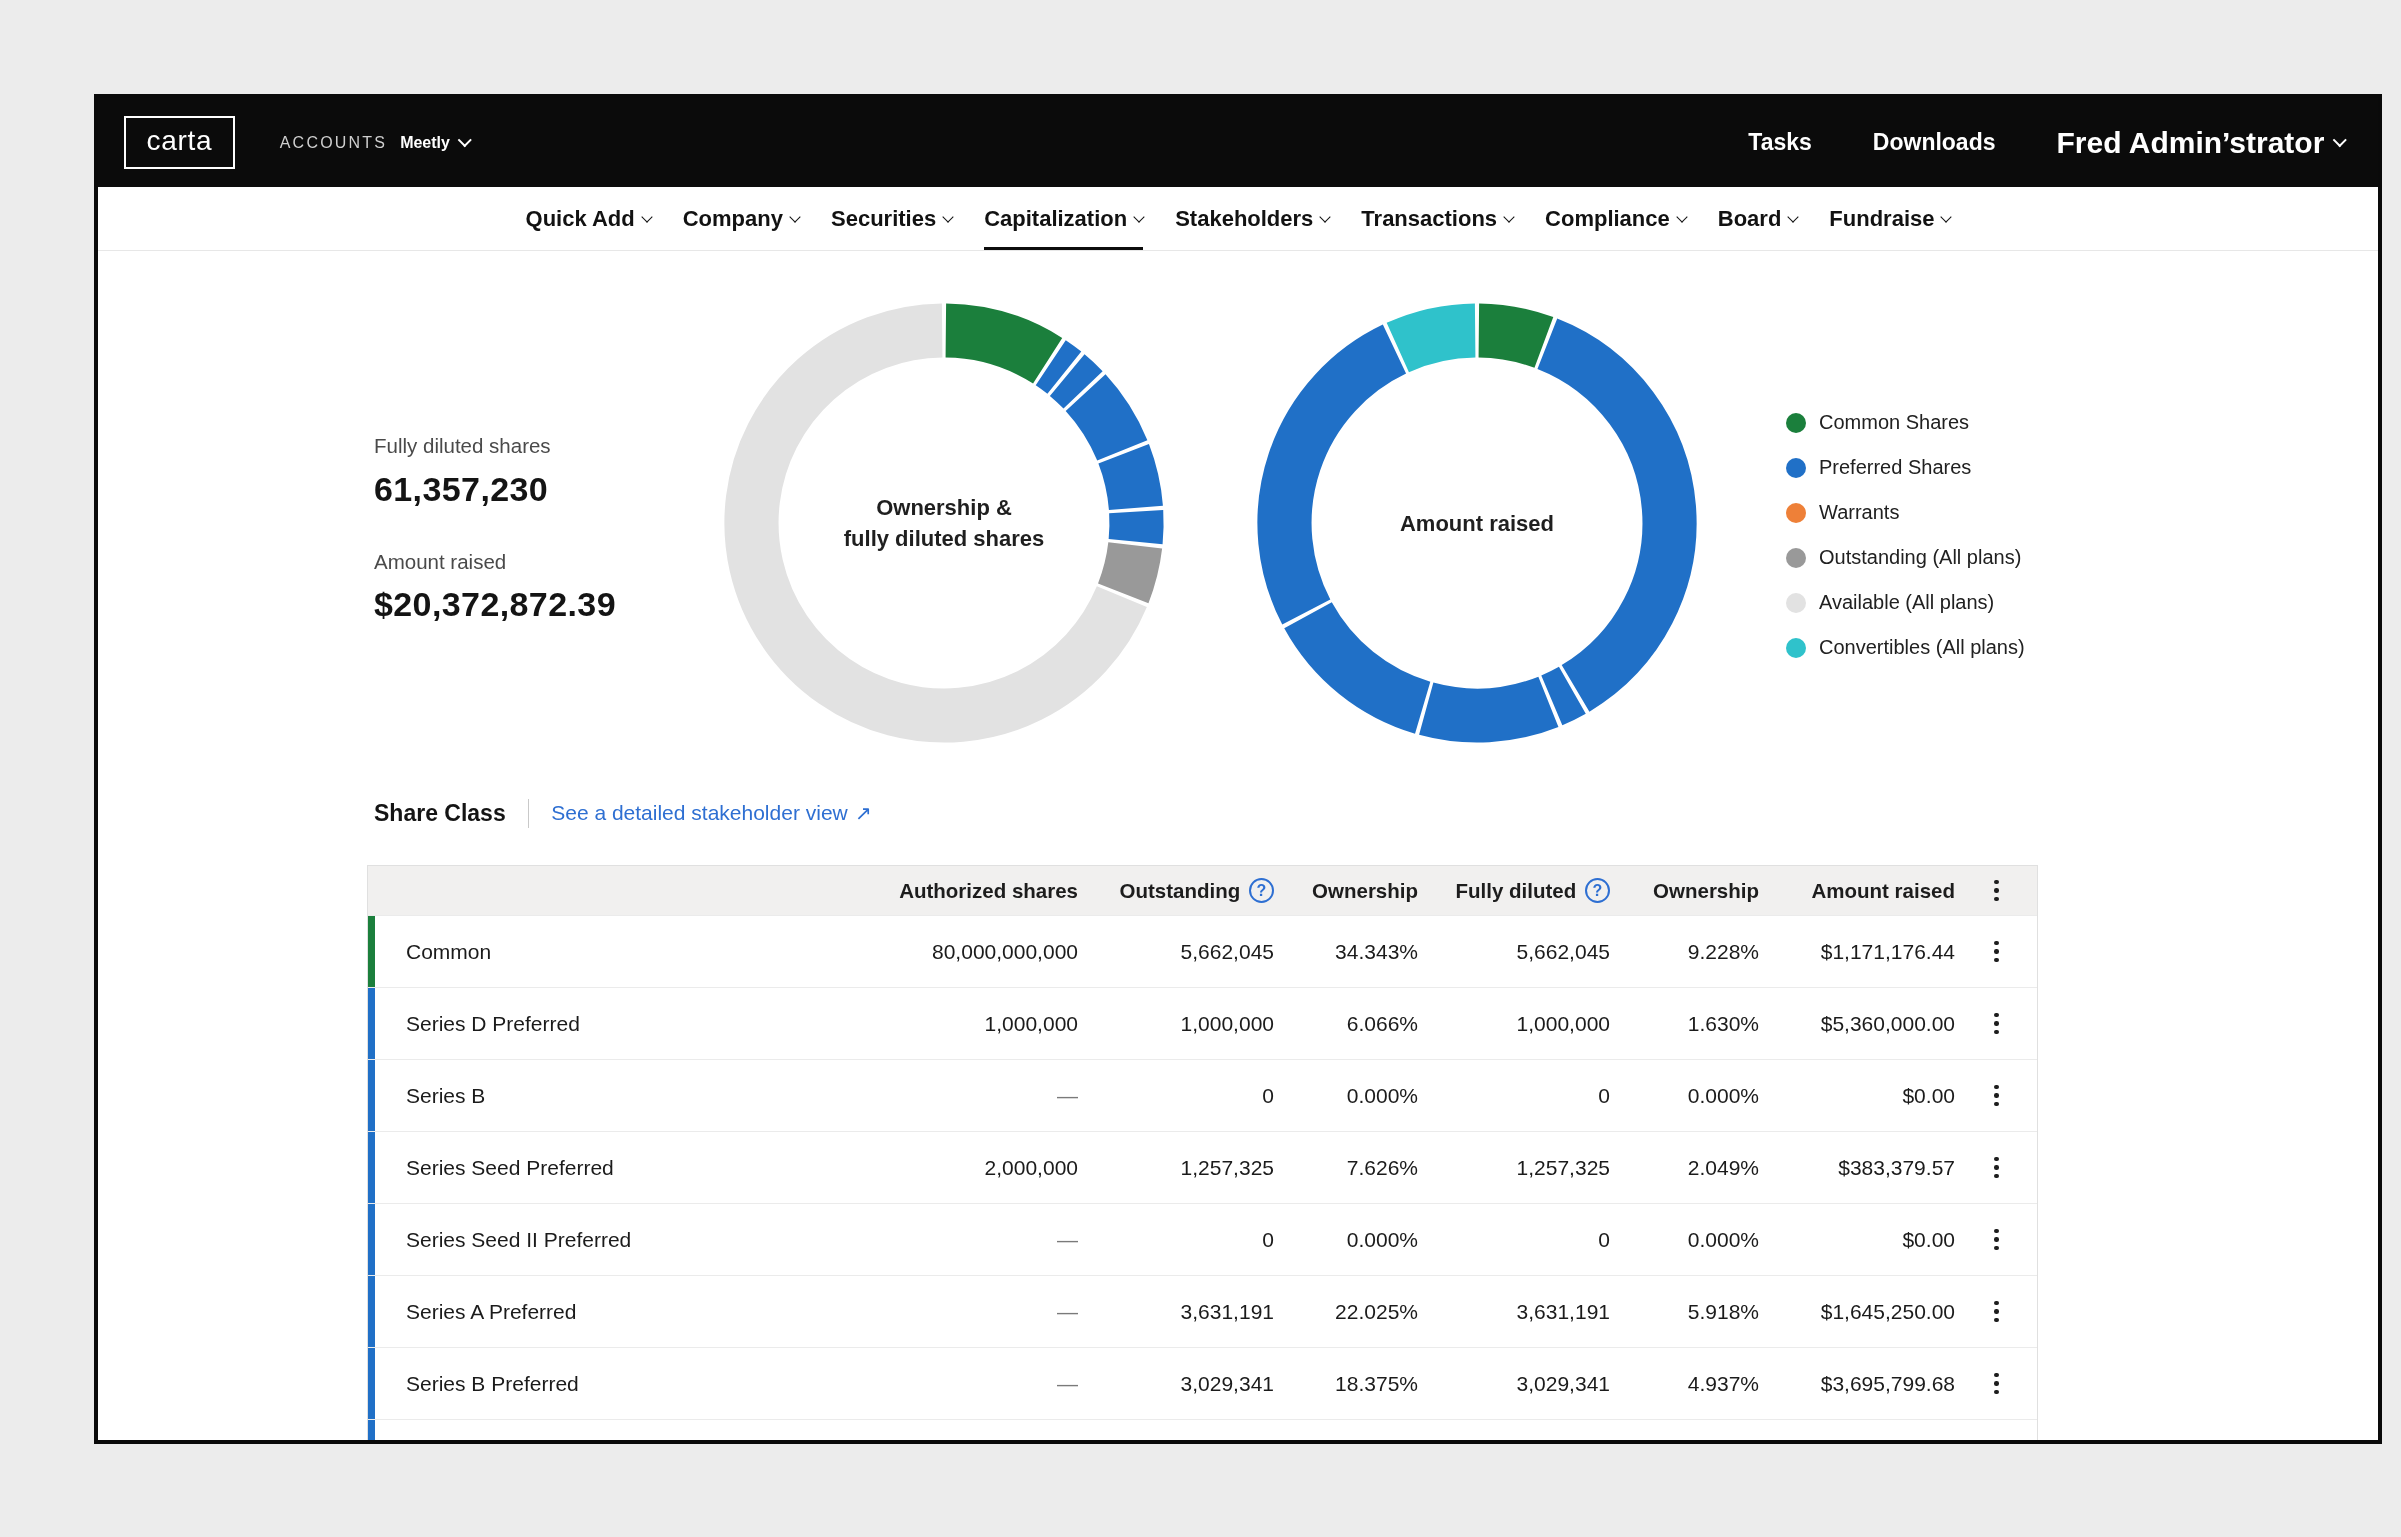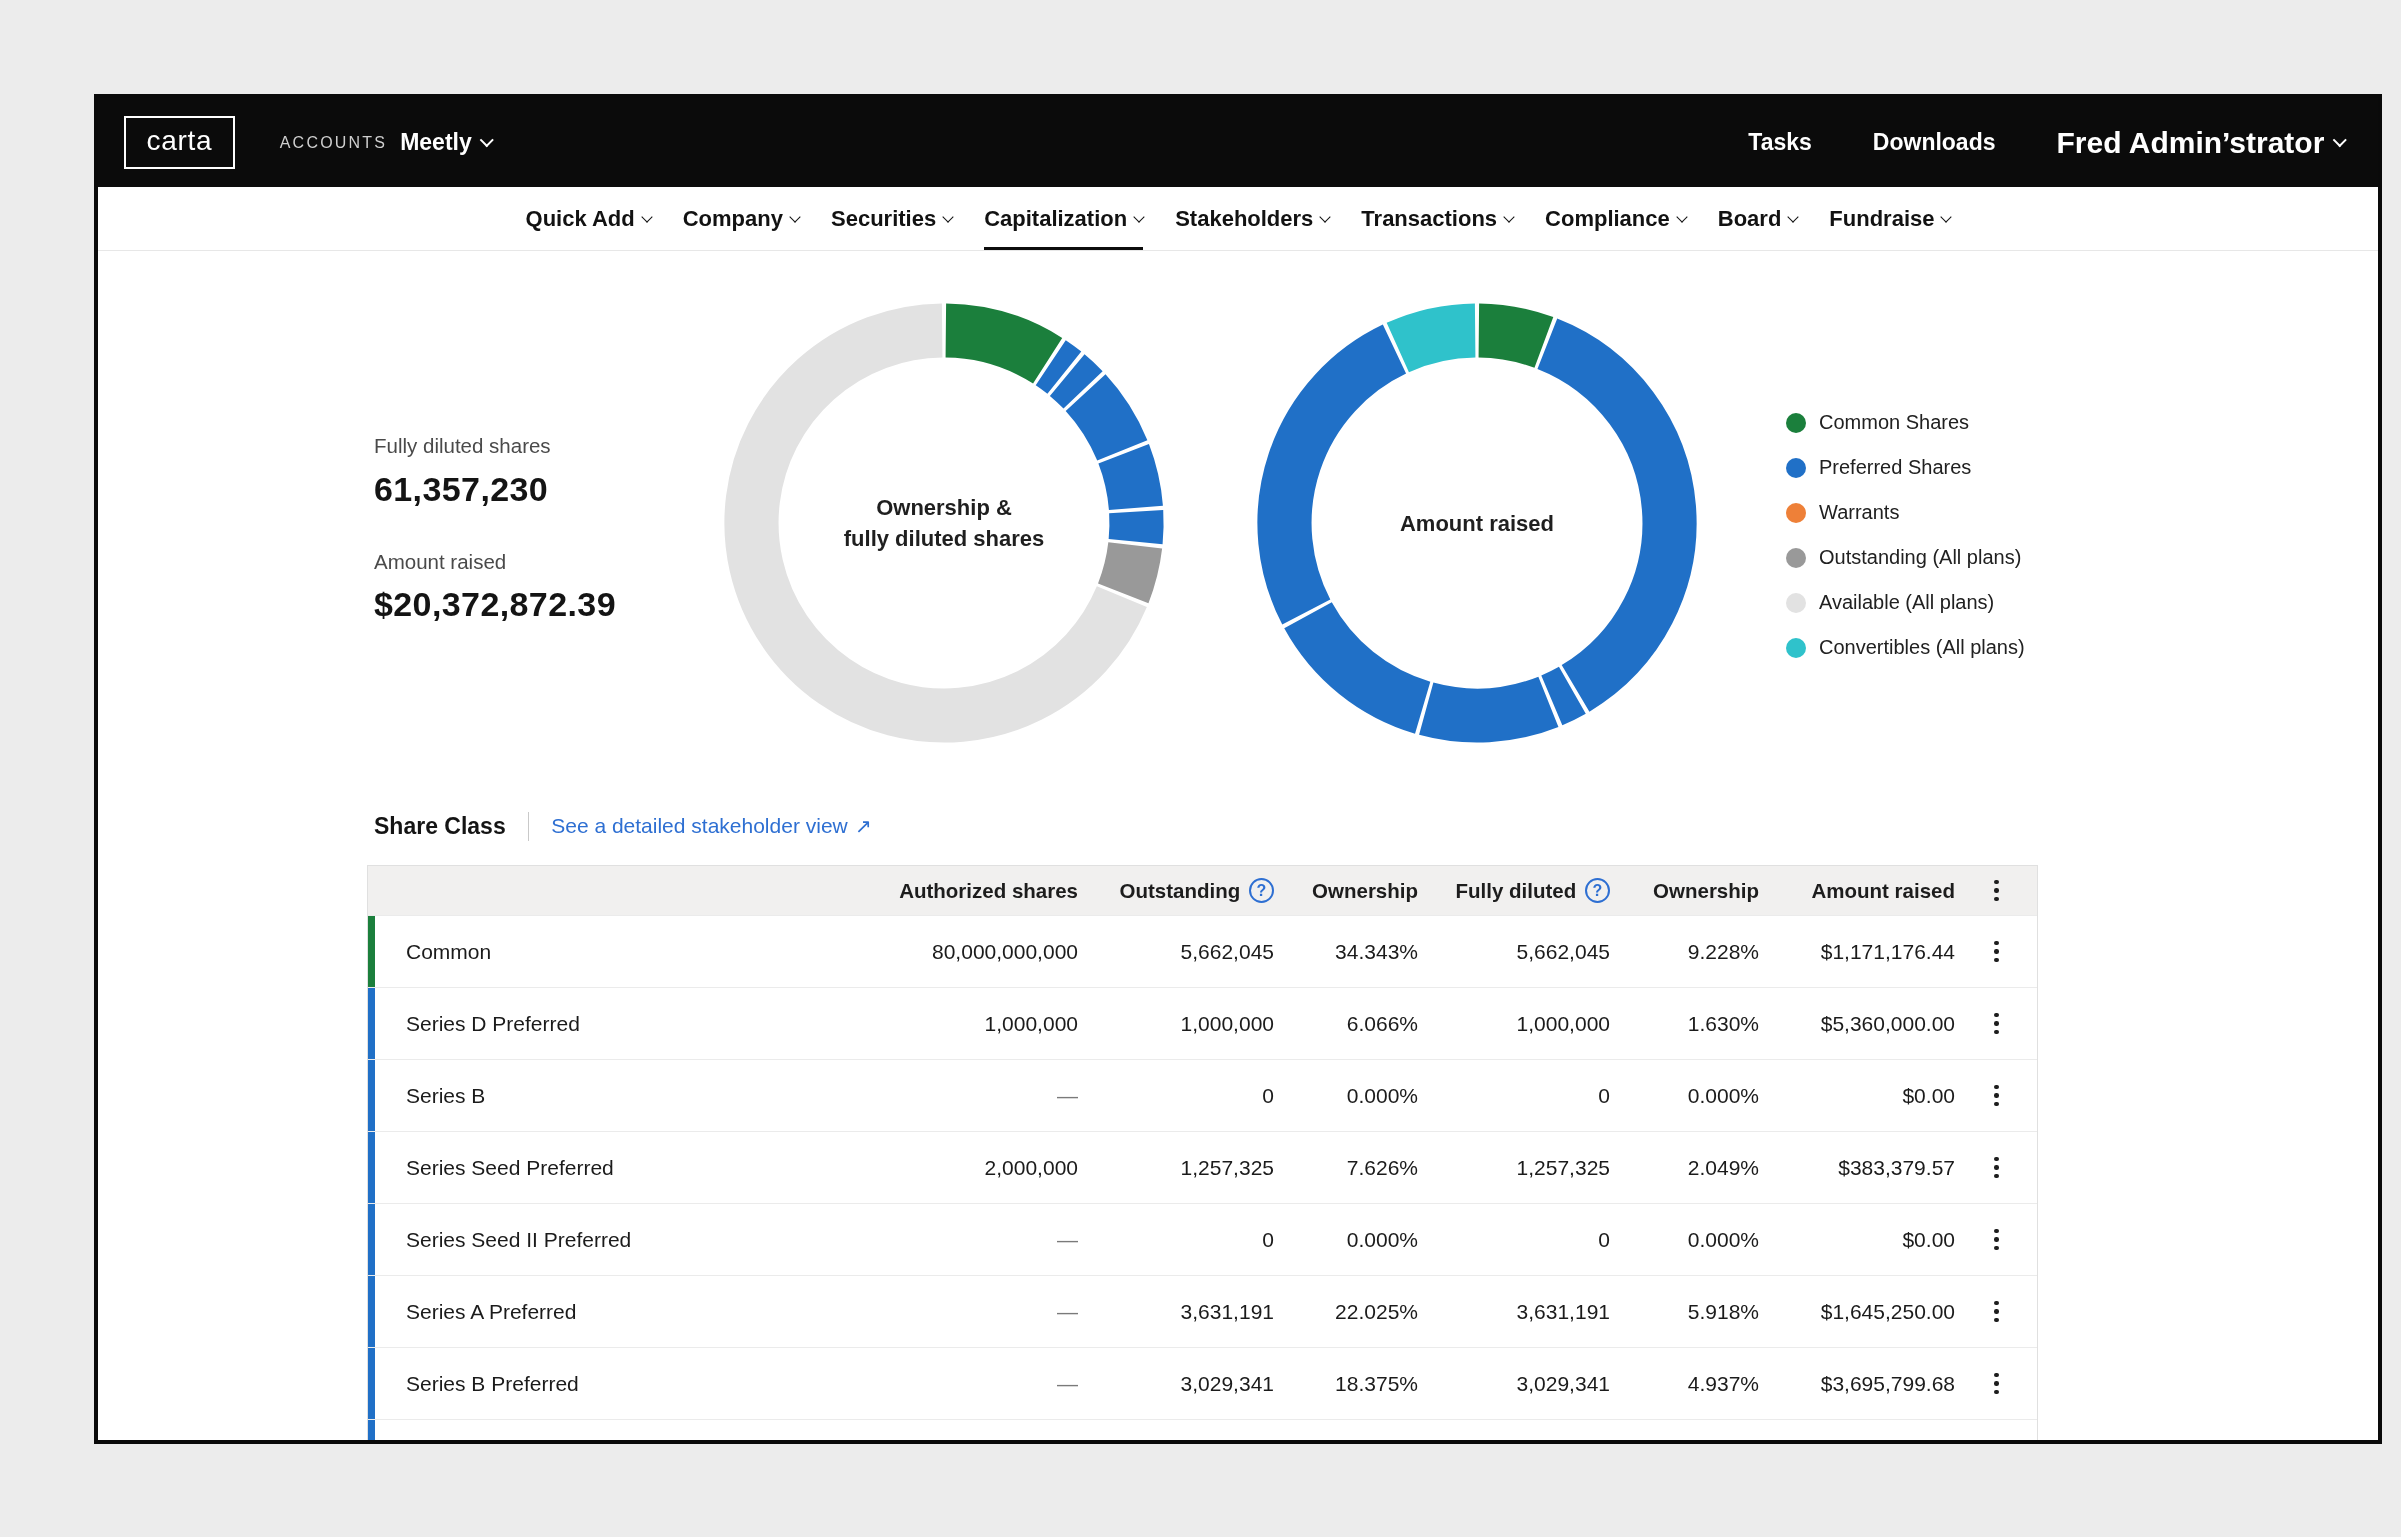--- a/index.html
+++ b/index.html
@@ -8,21 +8,21 @@
   .screen { position:relative; width:2401px; height:1537px; background:#ececec; }
 
   .window { position:absolute; left:94px; top:94px; width:2288px; height:1350px;
             background:#fff; border:4.4px solid #0a0a0a; overflow:hidden; }
 
   
   .topbar { height:89px; background:#0b0b0b; display:flex; align-items:center; padding:0 34px 0 26px; }
   .logo-box { border:2.9px solid #fff; color:#fff; font-size:28px; font-weight:500;
               letter-spacing:0.7px; padding:8.8px 20.5px 11.7px 20.5px; line-height:1; }
   .accounts-label { margin-left:45px; font-size:16px; letter-spacing:2.2px; color:#cfcfcf; }
-  .account-switcher { margin-left:13px; font-size:23px; font-weight:600; color:#fff;
+  .account-switcher { margin-left:13px; font-size:16px; font-weight:600; color:#fff;
                       display:flex; align-items:center; cursor:pointer; }
   .topbar-spacer { flex:1; }
   .top-link { margin-left:61px; font-size:23px; font-weight:600; color:#fff; cursor:pointer; }
   .user-menu { margin-left:61px; font-size:30px; font-weight:600; color:#fff;
                display:flex; align-items:center; cursor:pointer; }
 
   .chev { display:inline-block; width:9.5px; height:9.5px;
           border-right:2.2px solid currentColor; border-bottom:2.2px solid currentColor;
           transform:rotate(45deg); margin-left:10.2px; margin-top:-5.8px; }
 
@@ -49,21 +49,21 @@
   .donut-center { position:absolute; inset:0; display:flex; flex-direction:column;
                   justify-content:center; align-items:center; text-align:center;
                   font-size:22px; font-weight:600; color:#1f1f1f; line-height:31px; }
 
   .legend { position:absolute; left:1688px; top:149px; }
   .legend-item { display:flex; align-items:center; height:45px; }
   .legend-dot { width:20px; height:20px; border-radius:50%; margin-right:13px; flex:none; }
   .legend-label { font-size:20px; color:#212121; }
 
   
-  .share-class-bar { position:absolute; left:276px; top:556px; display:flex; align-items:center; height:38px; }
+  .share-class-bar { position:absolute; left:276px; top:543px; display:flex; align-items:center; height:38px; }
   .share-class-title { font-size:23px; font-weight:700; color:#141414; }
   .vdivider { width:1.5px; height:29px; background:#c9c9c9; margin:0 22px; }
   .stakeholder-link { font-size:21px; font-weight:500; color:#2e6fd2; cursor:pointer;
                       display:flex; align-items:center; }
   .link-arrow { font-size:20px; margin-left:7.3px; }
 
   
   .cap-table { position:absolute; left:269px; top:614px; width:1671px;
                border:0.7px solid #e0e0e0; border-bottom:none; background:#1d4ed8; }
   .trow { display:grid; grid-template-columns:409px 301px 196px 144px 192px 149px 196px 83px;

